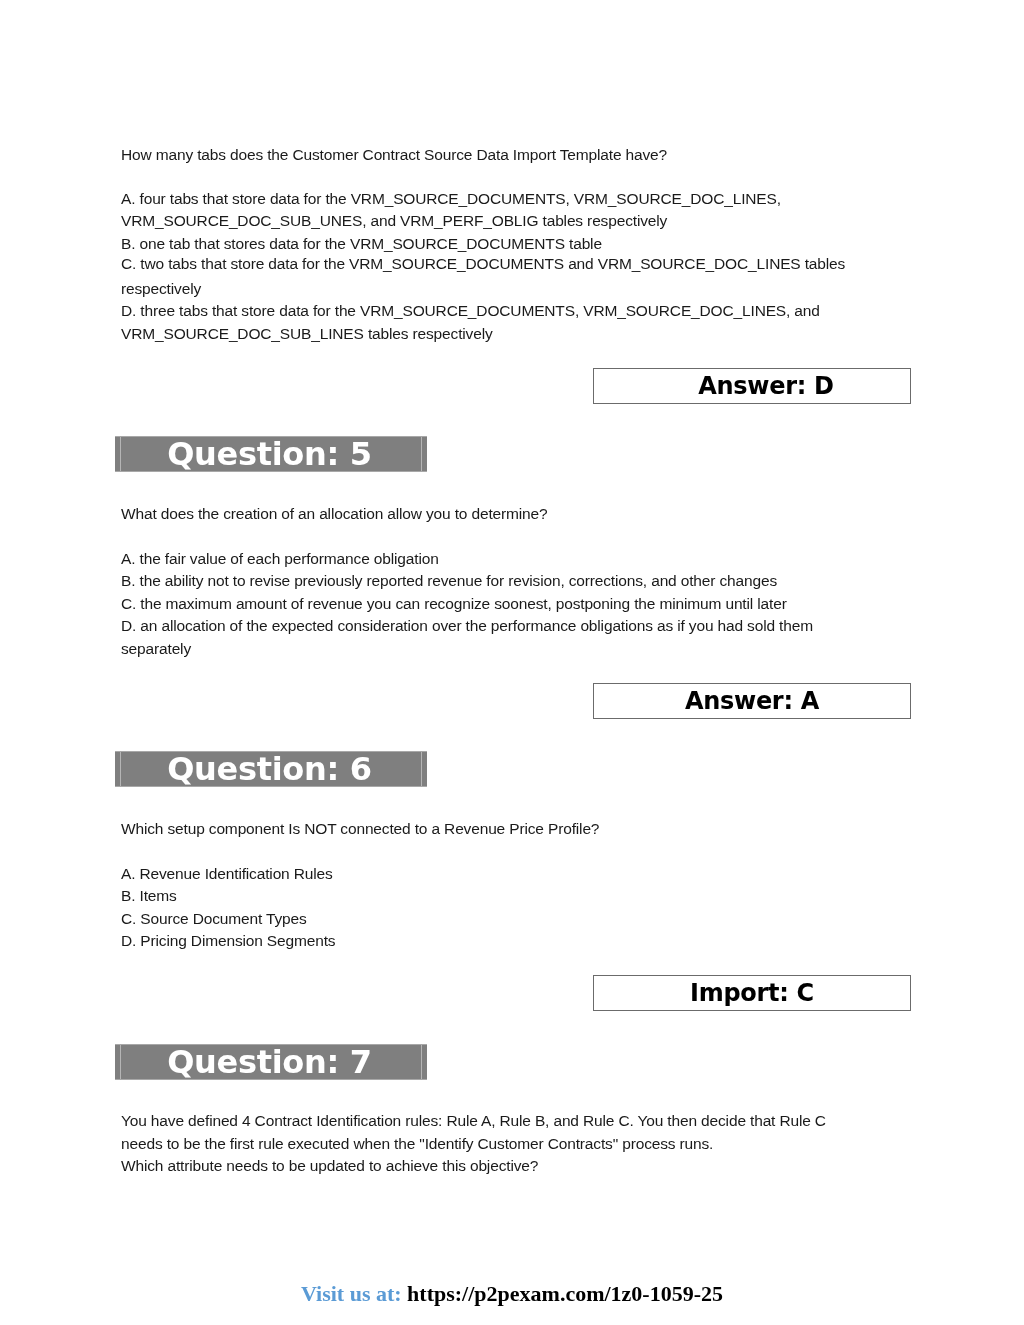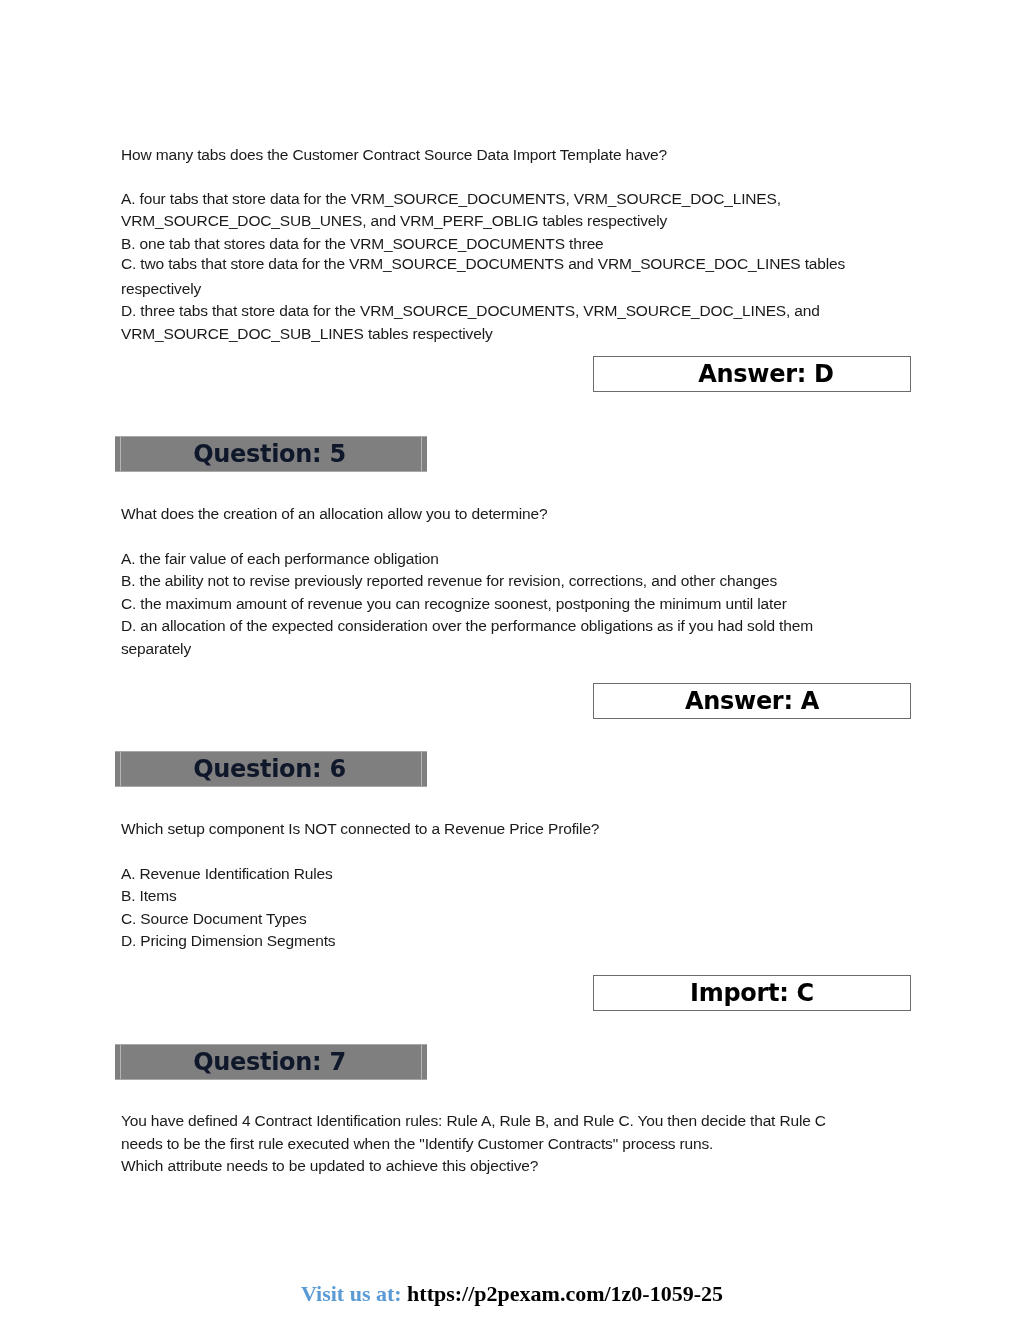--- a/index.html
+++ b/index.html
@@ -62,22 +62,22 @@
       top: 0;
       bottom: 0;
       width: 1px;
       background: #b5b5b5;
     }
     .question-bar::before { left: 5px; }
     .question-bar::after { right: 5px; }
     .question-bar span {
       font-family: "DejaVu Sans", sans-serif;
       font-weight: bold;
-      font-size: 24px;
-      color: #0f172a;
+      font-size: 32px;
+      color: #ffffff;
       letter-spacing: -0.3px;
       margin-right: 3px;
     }
     .footer {
       position: absolute;
       top: 1281px;
       left: 0;
       width: 1024px;
       text-align: center;
       font-family: "Liberation Serif", "DejaVu Serif", serif;
@@ -87,26 +87,26 @@
     .footer .label { color: #5b9bd5; }
     .footer .url { color: #000000; }
   </style>
 </head>
 <body>
 
 <div>
   <div class="text-line" style="top:144px;">How many tabs does the Customer Contract Source Data Import Template have?</div>
   <div class="text-line" style="top:188px;">A. four tabs that store data for the VRM_SOURCE_DOCUMENTS, VRM_SOURCE_DOC_LINES,</div>
   <div class="text-line" style="top:210px;">VRM_SOURCE_DOC_SUB_UNES, and VRM_PERF_OBLIG tables respectively</div>
-  <div class="text-line" style="top:233px;">B. one tab that stores data for the VRM_SOURCE_DOCUMENTS three</div>
+  <div class="text-line" style="top:233px;">B. one tab that stores data for the VRM_SOURCE_DOCUMENTS table</div>
   <div class="text-line" style="top:253px;">C. two tabs that store data for the VRM_SOURCE_DOCUMENTS and VRM_SOURCE_DOC_LINES tables</div>
   <div class="text-line" style="top:278px;">respectively</div>
   <div class="text-line" style="top:300px;">D. three tabs that store data for the VRM_SOURCE_DOCUMENTS, VRM_SOURCE_DOC_LINES, and</div>
   <div class="text-line" style="top:323px;">VRM_SOURCE_DOC_SUB_LINES tables respectively</div>
-  <div class="answer-box" style="top:356px;padding-left:28px;">
+  <div class="answer-box" style="top:368px;padding-left:28px;">
     <span>Answer: D</span>
   </div>
 </div>
 
 <div>
   <div class="question-bar" style="top:436px;">
     <span>Question: 5</span>
   </div>
   <div class="text-line" style="top:503px;">What does the creation of an allocation allow you to determine?</div>
   <div class="text-line" style="top:548px;">A. the fair value of each performance obligation</div>

